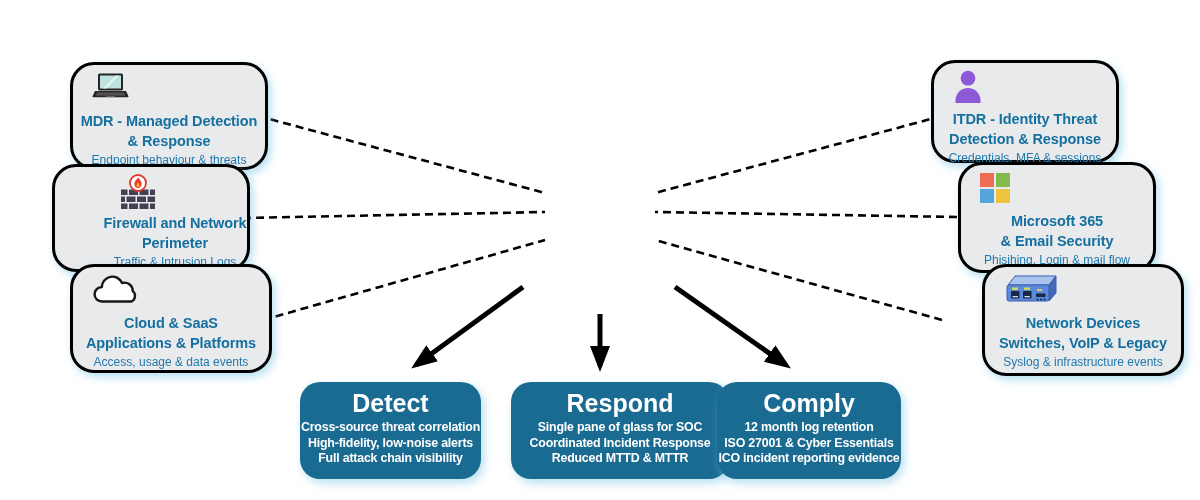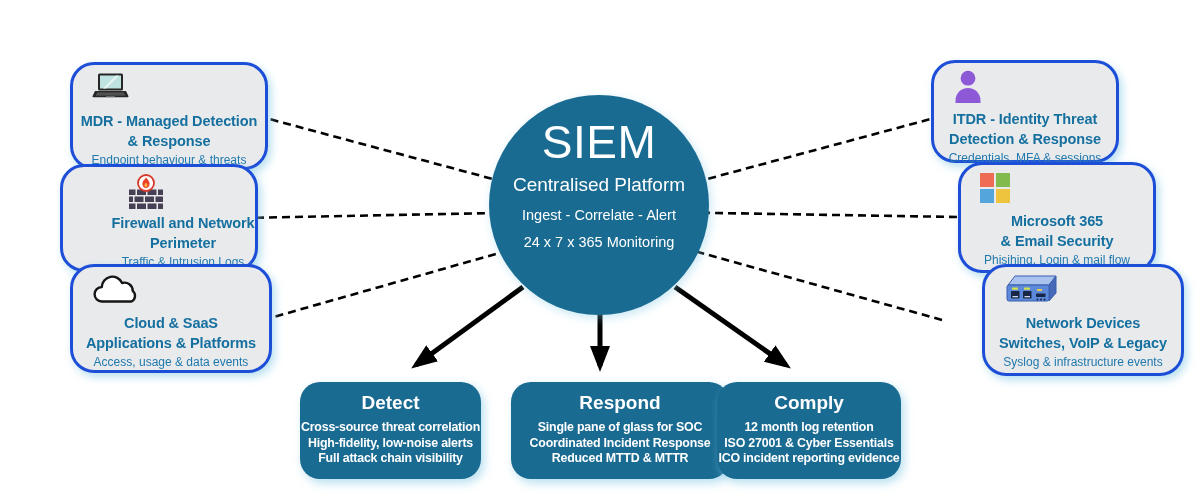--- a/index.html
+++ b/index.html
@@ -5,42 +5,42 @@
   html,body{margin:0;padding:0;background:#fff;}
   .canvas{
     position:relative;width:1200px;height:500px;background:#ffffff;
     font-family:"Liberation Sans",sans-serif;overflow:hidden;
   }
   
   .connectors{position:absolute;left:0;top:0;z-index:1;}
   
   .src-box{
     position:absolute;box-sizing:border-box;background:#e9eaec;
-    border:3px solid #1d4ed8;border-radius:24px;text-align:center;
+    border:3px solid #000000;border-radius:24px;text-align:center;
     box-shadow:3px 4px 9px rgba(135,203,230,.6);z-index:2;padding-top:5px;
   }
   .src-box .icon{display:block;text-align:left;margin:2px 0 1px 18px;height:38px;}
   .src-title-line{font-size:14.5px;font-weight:bold;color:#15709f;line-height:20px;letter-spacing:-0.1px;}
   .src-sub{font-size:12px;color:#2079ad;line-height:17px;margin-top:1px;}
   
   .hub{
     position:absolute;left:489px;top:95px;width:220px;height:220px;border-radius:50%;
     background:#1a6b92;color:#fff;text-align:center;z-index:3;
     box-shadow:2px 3px 10px rgba(135,203,230,.45);
   }
   .hub-title{font-size:46px;line-height:50px;margin-top:22px;letter-spacing:0.5px;font-weight:400;}
   .hub-sub{font-size:19px;margin-top:7px;font-weight:400;}
   .hub-line{font-size:14.5px;margin-top:11px;font-weight:400;}
   
   .out-box{
     position:absolute;top:382px;height:97px;box-sizing:border-box;background:#1a6b92;
     border-radius:20px;color:#fff;text-align:center;z-index:3;
     box-shadow:3px 4px 10px rgba(135,203,230,.6);
   }
-  .out-title{font-size:19px;font-weight:bold;margin-top:7px;line-height:28px;}
+  .out-title{font-size:25px;font-weight:bold;margin-top:7px;line-height:28px;}
   .out-line{font-size:12.4px;font-weight:bold;line-height:15.5px;letter-spacing:-0.2px;}
   .out-lines{margin-top:3px;}
 </style>
 </head>
 <body>
 
 <div class="canvas">
 
   <svg class="connectors" width="1200" height="500" viewBox="0 0 1200 500">
     <defs>
@@ -75,21 +75,21 @@
         <rect x="6" y="20.6" width="27" height="1" fill="#6e6e6e"></rect>
         <rect x="5" y="22.4" width="29" height="1" fill="#6e6e6e"></rect>
         <rect x="15" y="24.1" width="9" height="1" fill="#6e6e6e"></rect>
       </svg>
     </span>
     <div class="src-title-line">MDR - Managed Detection</div>
     <div class="src-title-line">&amp; Response</div>
     <div class="src-sub">Endpoint behaviour &amp; threats</div>
   </div>
 
-  <div class="src-box" style="left:60px;top:164px;width:198px;height:108px;padding-left:48px;">
+  <div class="src-box" style="left:52px;top:164px;width:198px;height:108px;padding-left:48px;">
     <span class="icon">
       <svg width="34" height="36" viewBox="0 0 34 36">
         <g fill="#474054">
           <rect x="0" y="15.5" width="6.5" height="5.5"></rect>
             <rect x="8" y="15.5" width="9" height="5.5"></rect>
             <rect x="18.5" y="15.5" width="9" height="5.5"></rect>
             <rect x="29" y="15.5" width="5" height="5.5"></rect>
           <rect x="0" y="22.5" width="4" height="5.5"></rect>
             <rect x="5.5" y="22.5" width="9" height="5.5"></rect>
             <rect x="16" y="22.5" width="9" height="5.5"></rect>
@@ -163,26 +163,20 @@
         <circle cx="34.5" cy="25.6" r="1" fill="#182747"></circle>
         <circle cx="38" cy="25.6" r="1" fill="#182747"></circle>
         <circle cx="41.5" cy="25.6" r="1" fill="#182747"></circle>
       </svg>
     </span>
     <div class="src-title-line">Network Devices</div>
     <div class="src-title-line">Switches, VoIP &amp; Legacy</div>
     <div class="src-sub">Syslog &amp; infrastructure events</div>
   </div>
 
-  <div class="hub">
-    <div class="hub-title">SIEM</div>
-    <div class="hub-sub">Centralised Platform</div>
-    <div class="hub-line">Ingest - Correlate - Alert</div>
-    <div class="hub-line">24 x 7 x 365 Monitoring</div>
-  </div>
 
   <div class="out-box" style="left:300px;width:181px;">
     <div class="out-title">Detect</div>
     <div class="out-lines">
       <div class="out-line">Cross-source threat correlation</div>
       <div class="out-line">High-fidelity, low-noise alerts</div>
       <div class="out-line">Full attack chain visibility</div>
     </div>
   </div>
 

